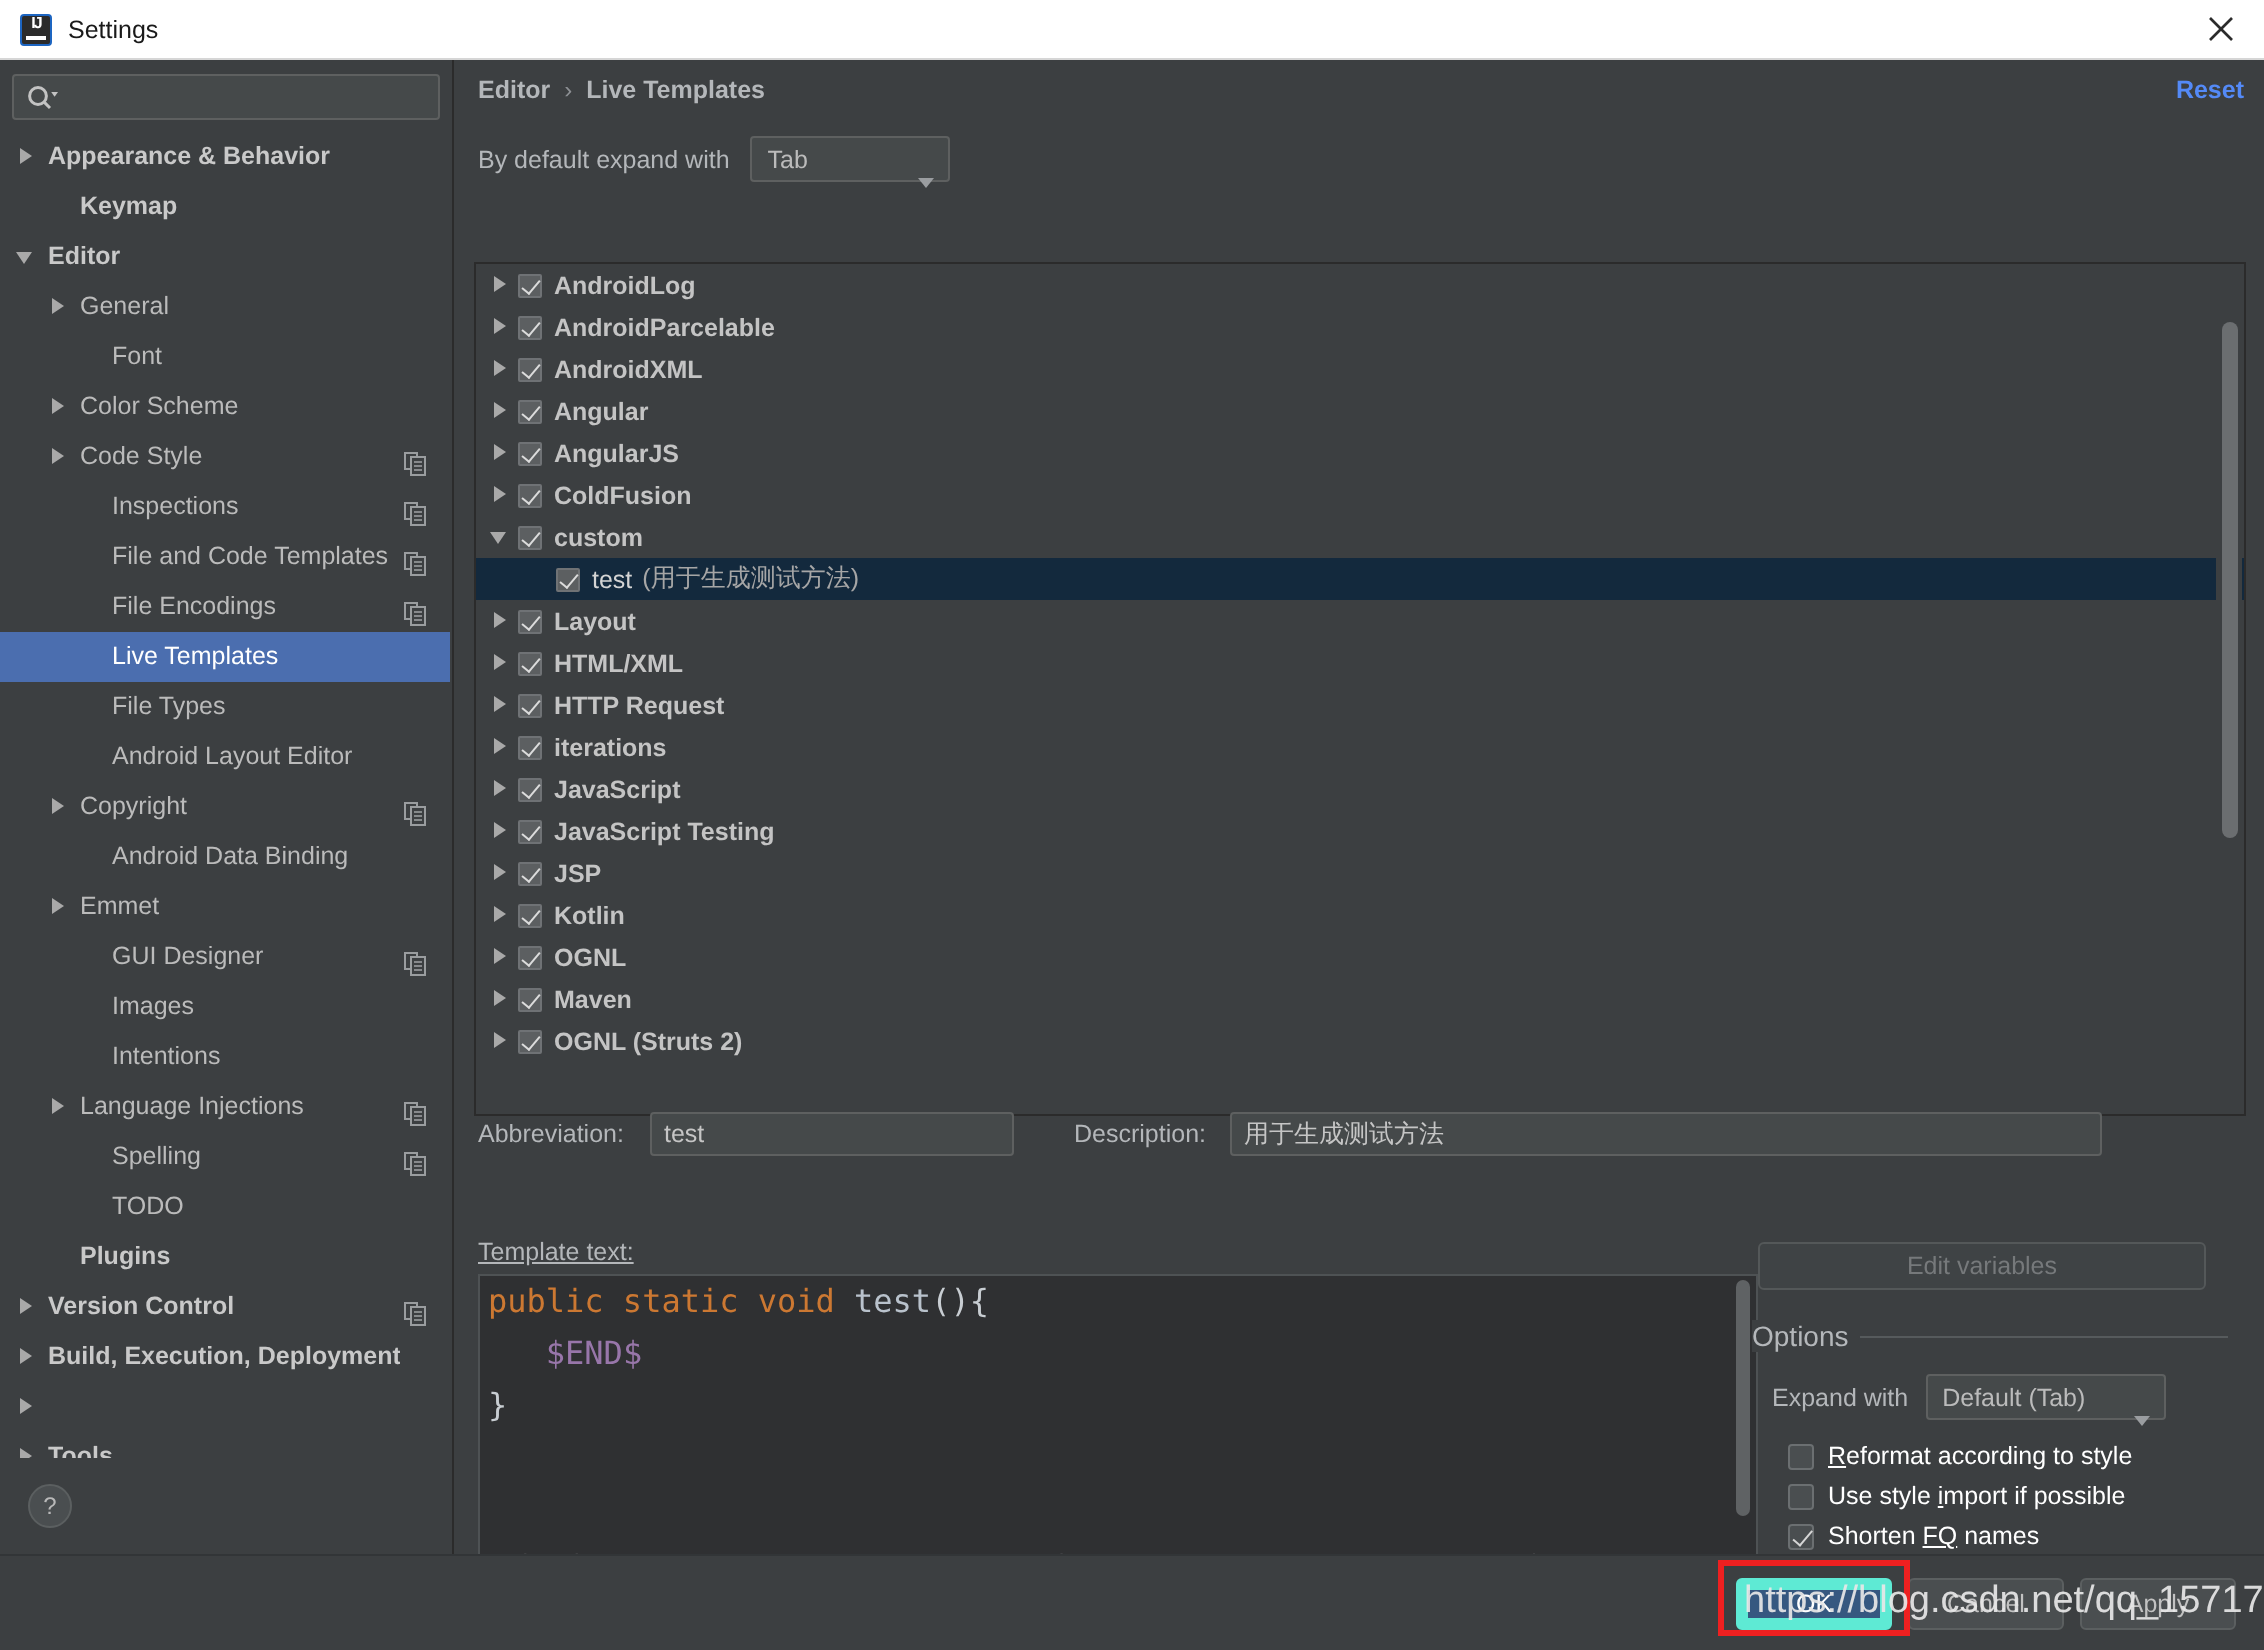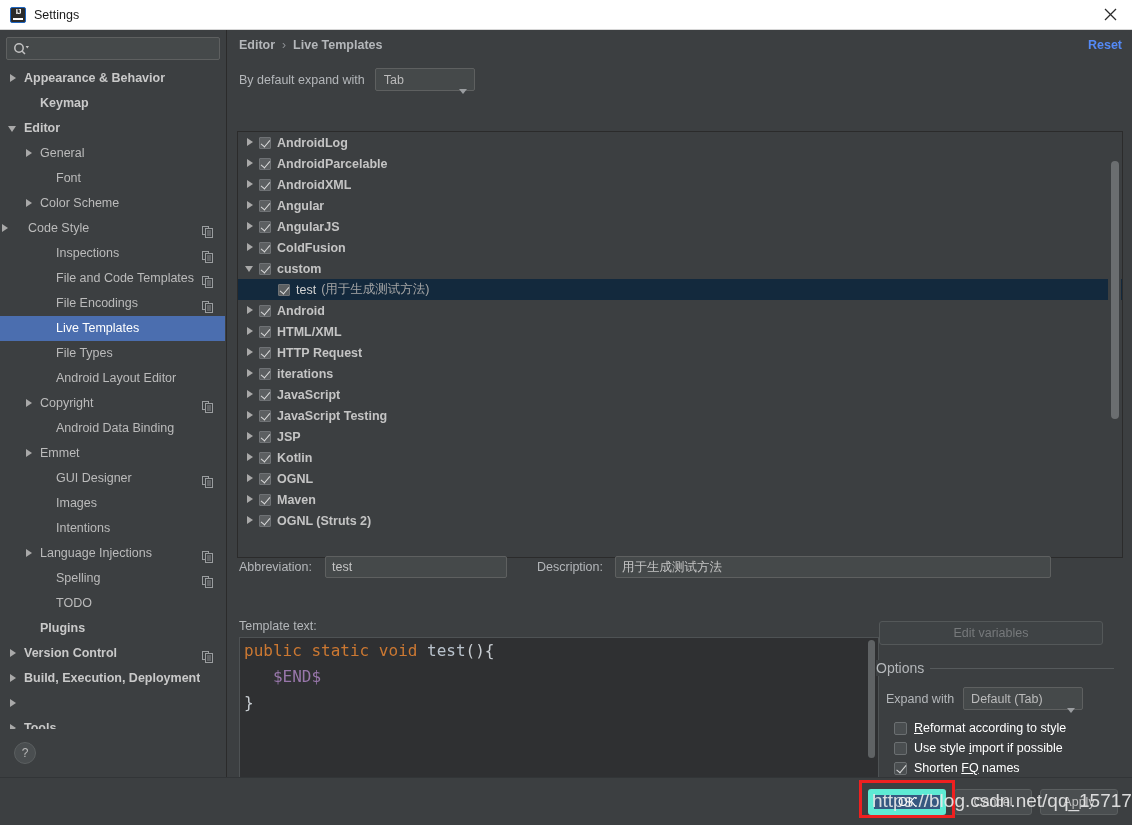--- a/index.html
+++ b/index.html
@@ -247,21 +247,21 @@
   }
   .flabel { font-size: 12.5px; color: #b4b7ba; }
   .tinput {
     background: #45494a; border: 1px solid #5e6060; border-radius: 2px;
     height: 22px; color: #c5c5c5; font-size: 12.5px;
     padding: 0 6px; outline: none;
     font-family: "Liberation Sans", sans-serif;
   }
   .tmpl-label {
     position: absolute; left: 11px; top: 589px;
-    font-size: 12.5px; color: #b4b7ba;
+    font-size: 12.5px; color: #b4b7ba; text-decoration: underline;
   }
   .code-area {
     position: absolute; left: 11px; top: 607px; width: 640px; height: 141px;
     background: #2f3032; border: 1px solid #4e5254;
     overflow: hidden;
   }
   .code-line {
     font-family: "DejaVu Sans Mono", monospace;
     font-size: 16px; line-height: 26px;
     white-space: pre;
@@ -424,21 +424,21 @@
           <span class="tlabel">General</span>
         </div>
         <div class="tnode" style="padding-left: 40px;">
           <span class="arrow none"></span>
           <span class="tlabel">Font</span>
         </div>
         <div class="tnode" style="padding-left: 24px;">
           <span class="arrow right"></span>
           <span class="tlabel">Color Scheme</span>
         </div>
-        <div class="tnode" style=" gap: 12px;">
+        <div class="tnode" style="padding-left: 24px;">
           <span class="arrow right"></span>
           <span class="tlabel">Code Style</span>
           <span class="copy-ico"><svg width="11" height="12" viewBox="0 0 11 12">
               <rect x="0.5" y="0.5" width="6" height="8" fill="none" stroke="#9a9d9f" stroke-width="1"></rect>
               <rect x="3.5" y="2.5" width="7" height="9" fill="#3c3f41" stroke="#9a9d9f" stroke-width="1"></rect>
               <line x1="5" y1="5" x2="9" y2="5" stroke="#9a9d9f" stroke-width="0.8"></line>
               <line x1="5" y1="7" x2="9" y2="7" stroke="#9a9d9f" stroke-width="0.8"></line>
               <line x1="5" y1="9" x2="9" y2="9" stroke="#9a9d9f" stroke-width="0.8"></line>
             </svg></span>
         </div>
@@ -637,21 +637,21 @@
             <span class="lname">custom</span>
           </div>
           <div class="lrow selected" style="padding-left: 40px;">
             <span class="cbx checked"></span>
             <span class="lname normal">test</span>
             <span class="ldesc">(用于生成测试方法)</span>
           </div>
           <div class="lrow">
             <span class="larrow right"></span>
             <span class="cbx checked"></span>
-            <span class="lname">Android</span>
+            <span class="lname">Layout</span>
           </div>
           <div class="lrow">
             <span class="larrow right"></span>
             <span class="cbx checked"></span>
             <span class="lname">HTML/XML</span>
           </div>
           <div class="lrow">
             <span class="larrow right"></span>
             <span class="cbx checked"></span>
             <span class="lname">HTTP Request</span>

